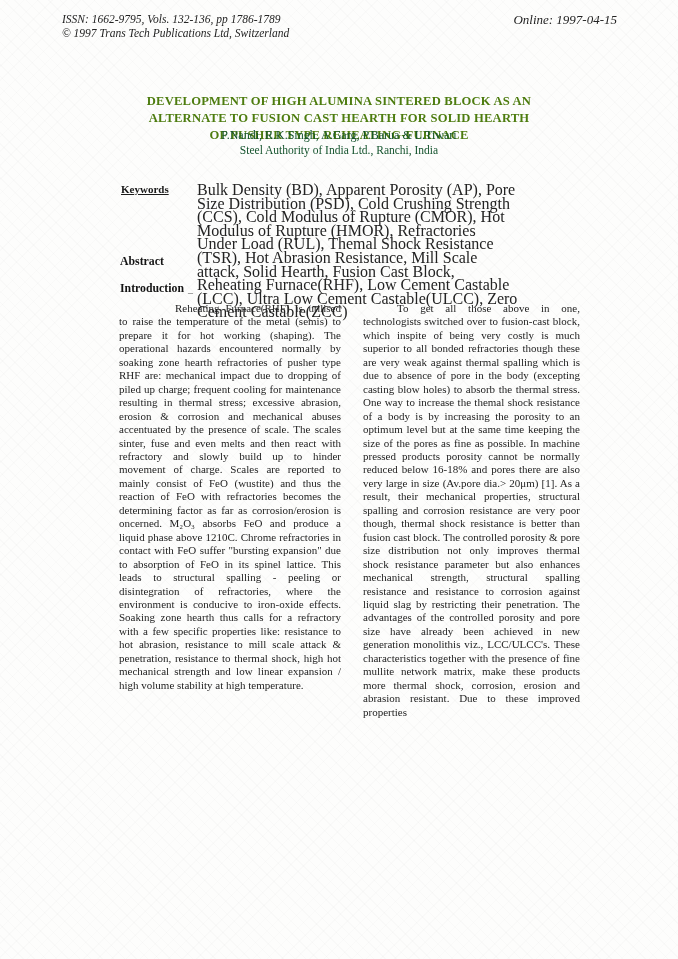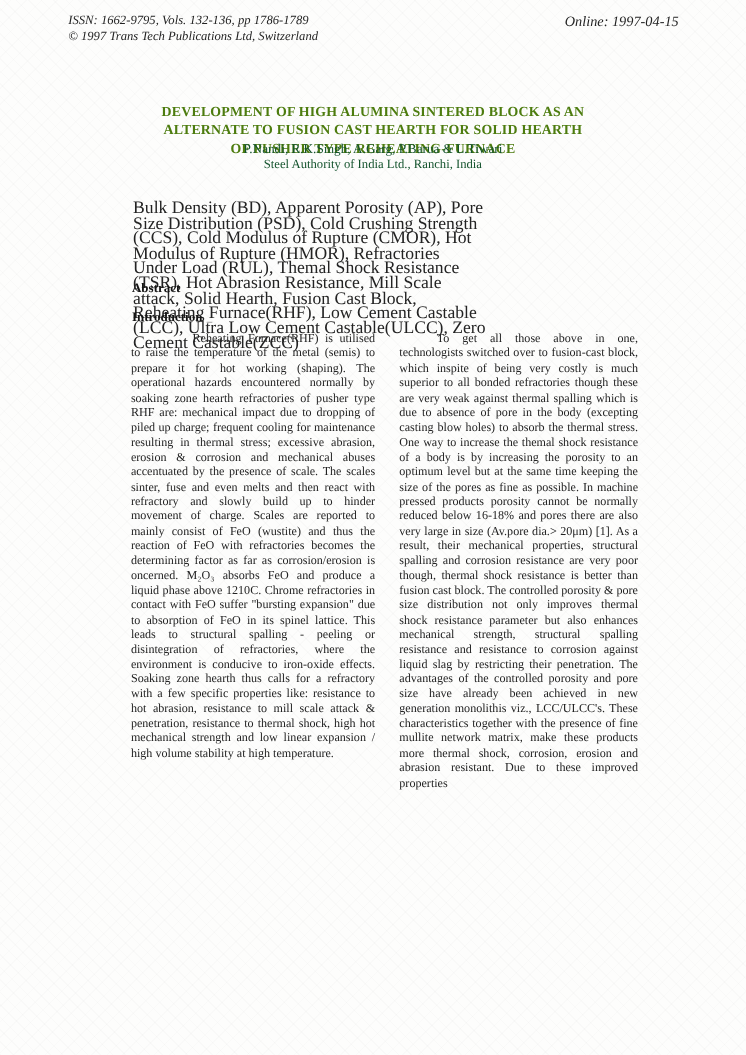--- a/index.html
+++ b/index.html
@@ -82,20 +82,21 @@
     <div class="title-line">ALTERNATE TO FUSION CAST HEARTH FOR SOLID HEARTH</div>
     <div class="title-line">OF PUSHER TYPE REHEATING-FURNACE</div>
   </div>
 
   <div class="byline">
     <div class="authors">P.Nandi, R.K.Singh, A.Garg, P.Barua &amp; L.Tiwari</div>
     <div class="affil">Steel Authority of India Ltd., Ranchi, India</div>
   </div>
 
   <div class="keywords">
+    <span class="kw-label">Keywords</span>
     <div class="kw-text">Bulk Density (BD), Apparent Porosity (AP), Pore Size Distribution (PSD), Cold Crushing Strength (CCS), Cold Modulus of Rupture (CMOR), Hot Modulus of Rupture (HMOR), Refractories Under Load (RUL), Themal Shock Resistance (TSR), Hot Abrasion Resistance, Mill Scale attack, Solid Hearth, Fusion Cast Block, Reheating Furnace(RHF), Low Cement Castable (LCC), Ultra Low Cement Castable(ULCC), Zero Cement Castable(ZCC)</div>
   </div>
 
   <div class="heading abstract">Abstract</div>
 
   <div class="heading intro">
     <span>Introduction</span><span class="artifact">_</span>
   </div>
 
   <div class="columns">

